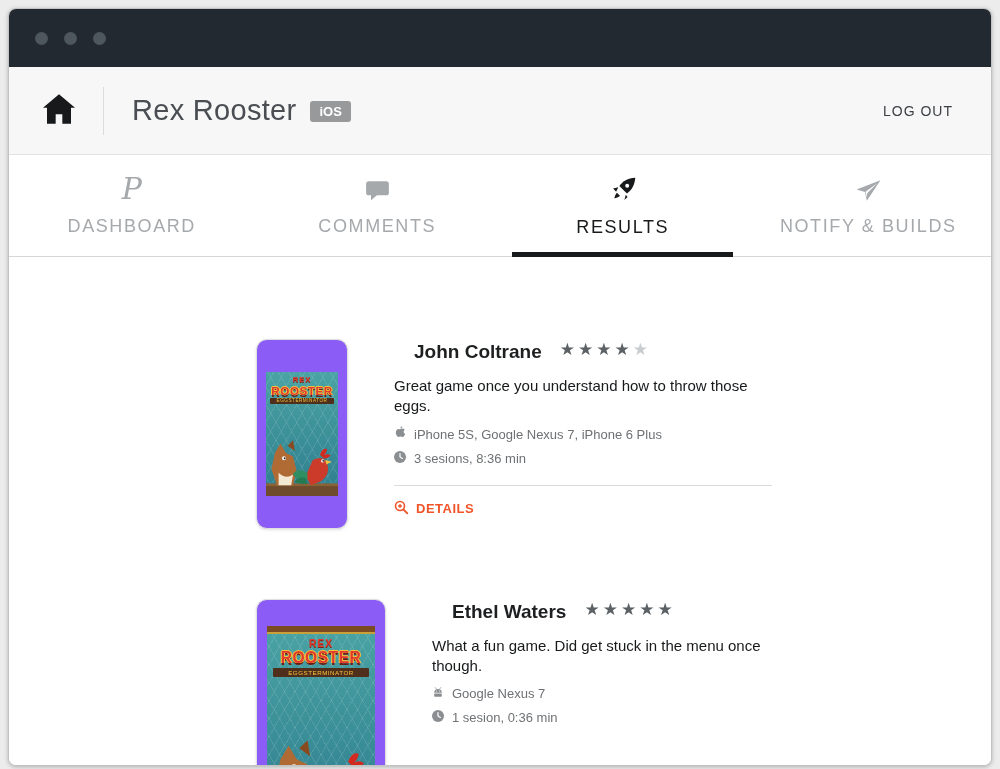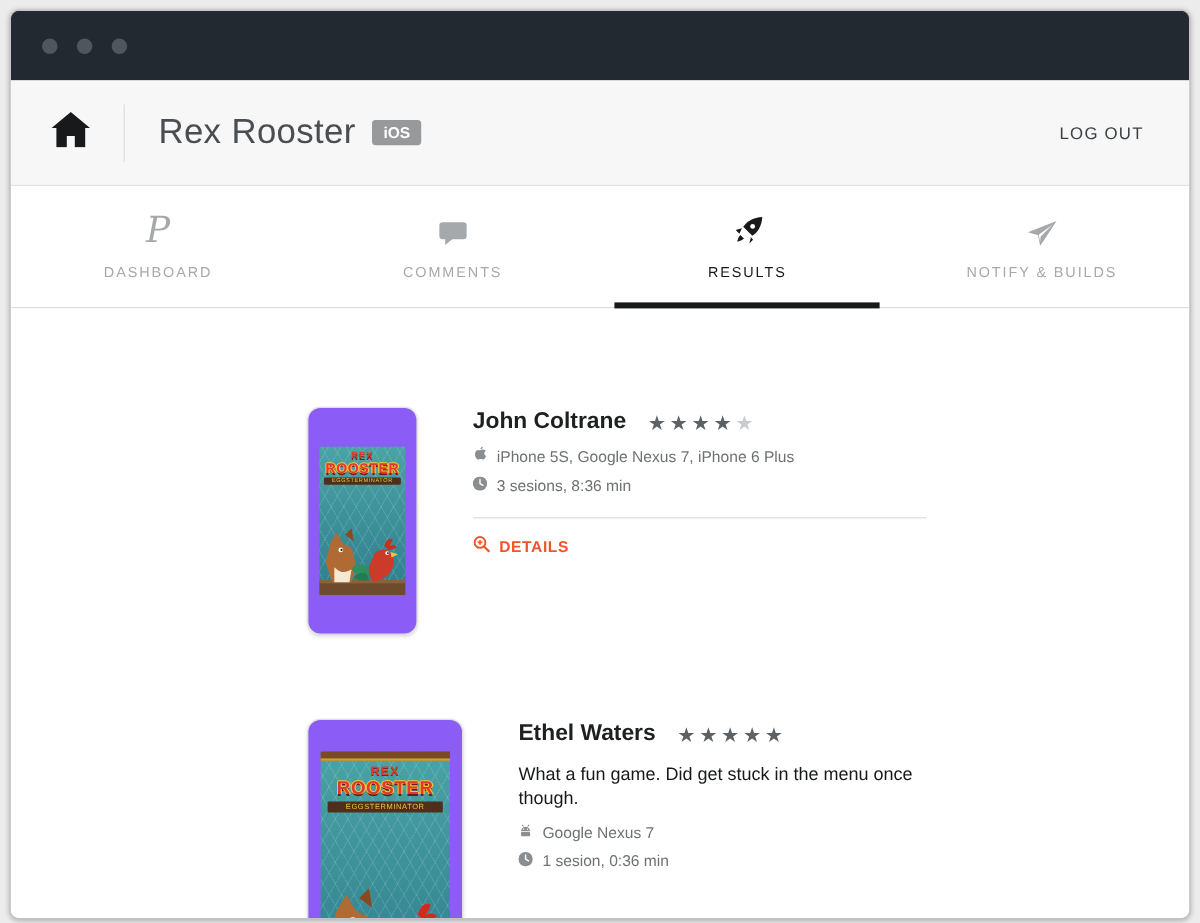--- a/index.html
+++ b/index.html
@@ -23,21 +23,21 @@
   .header-divider { width:1px; height:48px; background:#dcdcdc; margin:0 28px; }
   .app-title { font-size:29px; font-weight:300; color:#4a4e52; letter-spacing:.3px; }
   .platform-badge { display:inline-block; margin-left:14px; background:#98999b; color:#fff; font-size:13px; font-weight:bold; padding:3px 9px; border-radius:3px; vertical-align:4px; }
   .logout { margin-left:auto; margin-right:38px; font-size:14px; letter-spacing:1px; color:#3c4044; cursor:pointer; }
 
   
   .tabbar { height:102px; flex:0 0 auto; background:#fff; border-bottom:1px solid #d6d6d6; display:flex; }
   .tab { flex:1 1 0; position:relative; display:flex; flex-direction:column; align-items:center; justify-content:center; gap:12px; color:#a6a9ac; cursor:pointer; }
   .tab .tab-icon { height:30px; display:flex; align-items:flex-end; justify-content:center; }
   .tab .tab-icon svg { fill:#a6a9ac; }
-  .tab-label { font-size:12px; letter-spacing:1.6px; }
+  .tab-label { font-size:18px; letter-spacing:1.6px; }
   .tab.active { color:#17191b;gap:13px; }
   .tab.active .tab-icon svg { fill:#17191b; }
   .tab.active::after { content:""; position:absolute; left:5%; right:5%; bottom:-1px; height:5px; background:#17191b; }
   .p-glyph { font-family:"DejaVu Serif", serif; font-style:italic; font-size:30px; line-height:1; }
 
   
   .content { flex:1 1 auto; background:#fff; overflow:hidden; padding-top:82px; }
   .card { display:flex; margin-left:247px; }
   .card + .card { margin-top:70px; }
 
@@ -57,21 +57,21 @@
   .art-frame { height:.7em; background:#7a4a22; border-bottom:2px solid #c9a13b; }
   .art-rex { text-align:center; margin-top:.35em; font-size:.85em; font-weight:bold; color:#e03a2e; text-shadow:0 1px 0 #7d2316; letter-spacing:1px; }
   .art-rooster { text-align:center; font-size:1.3em; font-weight:bold; color:#e03a2e; letter-spacing:.5px;
     text-shadow:-1px 0 0 #f5c23c, 1px 0 0 #f5c23c, 0 -1px 0 #f5c23c, 0 1.5px 0 #6b1f12; }
   .art-banner { margin:.2em auto 0; width:88%; background:#4f2f1b; color:#f5c23c; font-size:.52em; text-align:center; letter-spacing:.5px; padding:.15em 0; border-radius:1px; }
   .art-chars { flex:1 1 auto; display:flex; align-items:flex-end; }
   .art-chars svg { width:100%; height:100%; display:block; }
 
   
   .review-body { margin-left:46px; width:378px; }
-  .name-row { display:flex; align-items:center; gap:18px; margin-top:2px; }
+  .name-row { display:flex; gap:18px; margin-top:2px;margin-left:20px; }
   .reviewer-name { font-size:19px; font-weight:bold; color:#1d1f21; }
   .stars { display:flex; gap:3px; font-size:17px; line-height:1; }
   .star.filled { color:#5b6165; }
   .star.empty { color:#c9cccf; }
   .review-text { margin-top:13px; font-size:15px; color:#17191b; line-height:1.35; }
   .meta-row { display:flex; align-items:flex-end; gap:8px; margin-top:9px; font-size:13px; color:#6e7174; }
   .meta-row:first-of-type { margin-top:15px; }
   .meta-row svg { flex:0 0 auto; }
   .divider { border-top:1px solid #dcdcdc; margin-top:19px; }
   .details-link { display:flex; align-items:center; gap:7px; margin-top:14px; color:#f0552a; font-size:13px; font-weight:bold; letter-spacing:.5px; cursor:pointer; }
@@ -172,20 +172,21 @@
         <div class="name-row">
           <span class="reviewer-name">John Coltrane</span>
           <span class="stars">
               <span class="star filled">★</span>
               <span class="star filled">★</span>
               <span class="star filled">★</span>
               <span class="star filled">★</span>
               <span class="star empty">★</span>
             </span>
         </div>
+        <div class="review-text">Great game once you understand how to throw those eggs.</div>
         <div class="meta-row">
           <span>
             <svg width="12" height="13" viewBox="0 0 12 13" fill="#8b8e91">
               <path d="M8.3 0.2c.1 1-.8 2.1-1.9 2.1-.2-1.1.9-2.1 1.9-2.1z"></path>
               <path d="M6.2 3c.9 0 1.4-.6 2.5-.5 1 .1 1.7.6 2.1 1.3-1.8 1.1-1.5 3.4.3 4.2-.4 1.1-1.4 3-2.6 3-.8 0-1-.5-2-.5s-1.3.5-2 .5C3.2 11 1.8 8.6 1.8 6.6 1.8 4.5 3.2 3 4.6 3c.7 0 1.2.4 1.6.4z"></path>
             </svg>
           </span>
           <span>iPhone 5S, Google Nexus 7, iPhone 6 Plus</span>
         </div>
         <div class="meta-row">

